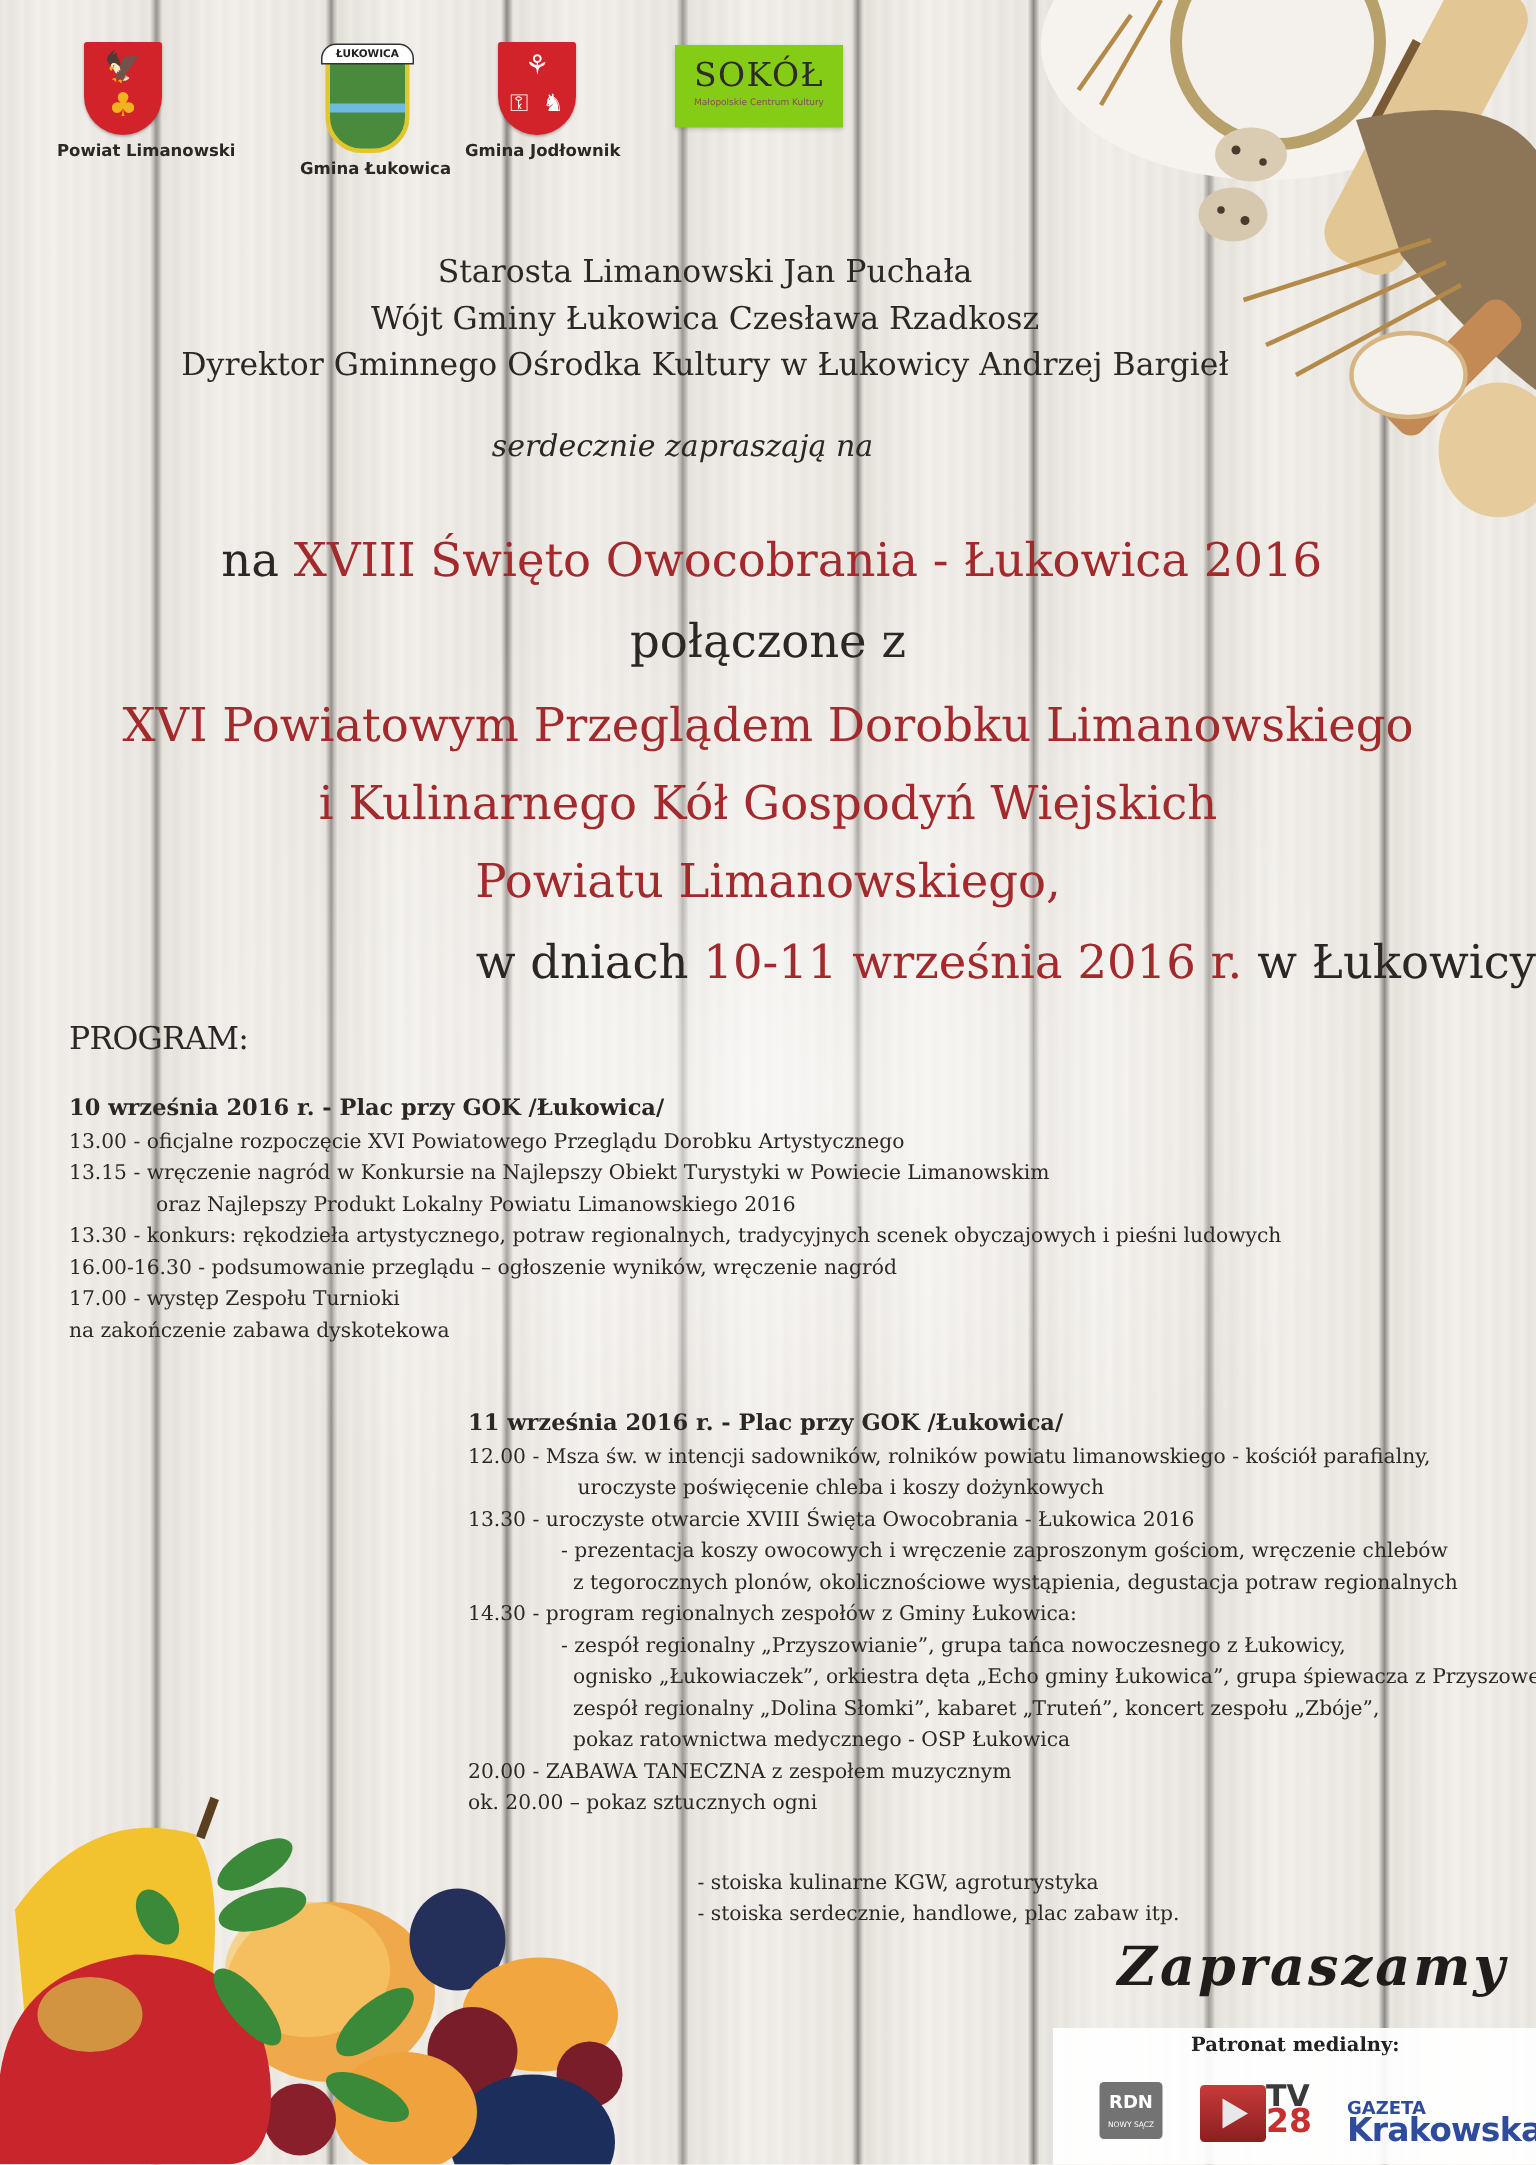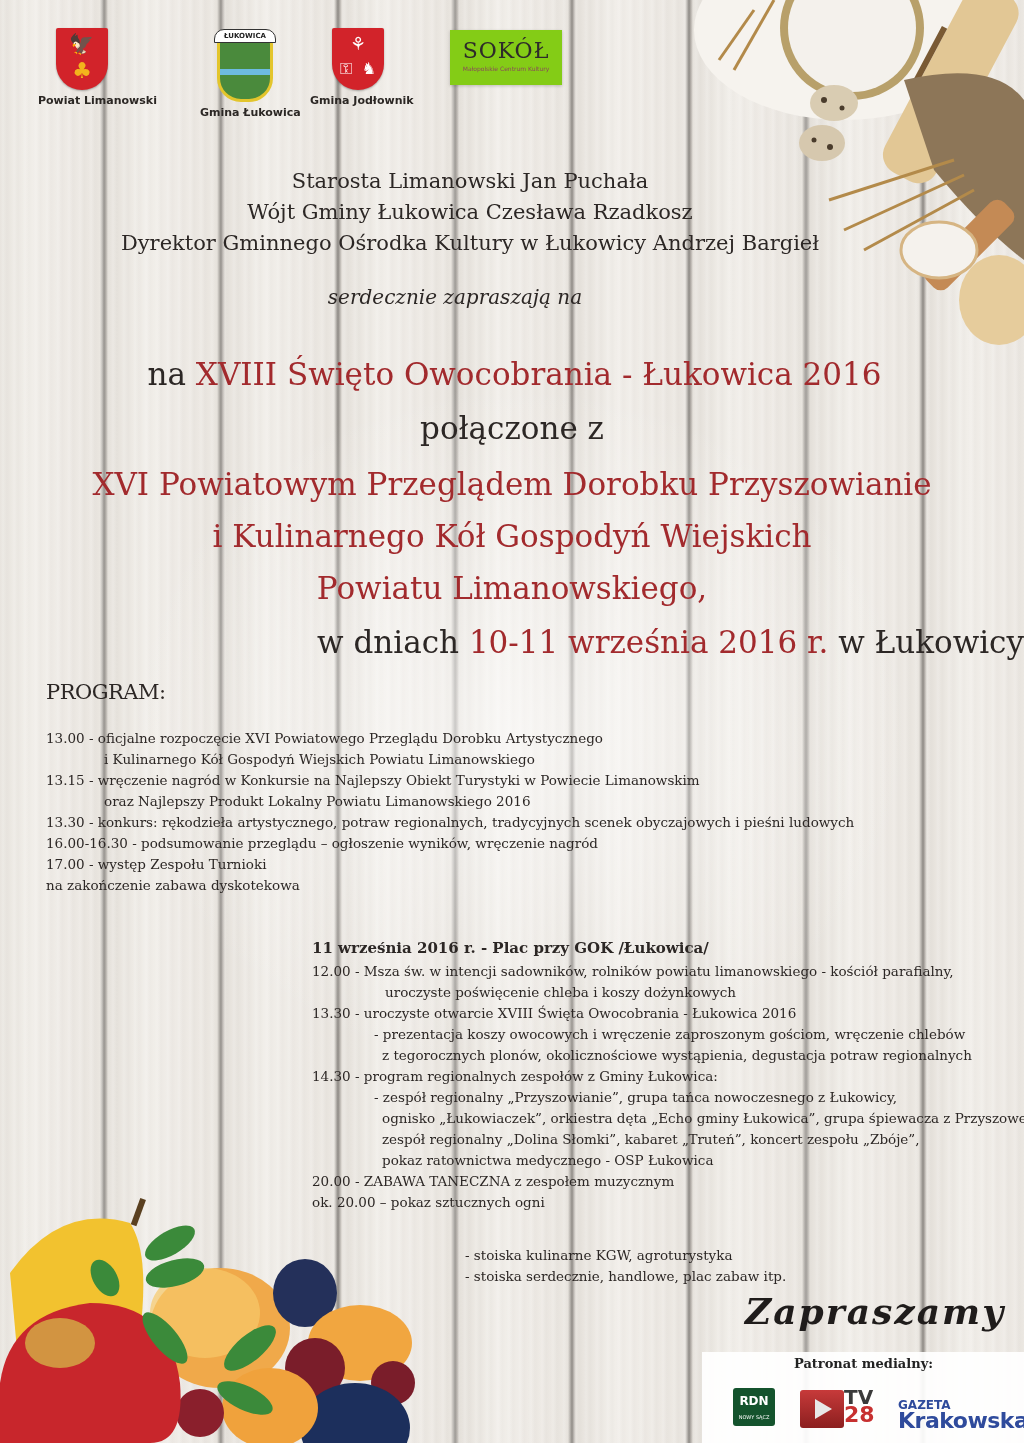--- a/index.html
+++ b/index.html
@@ -81,21 +81,21 @@
   .day2 { left: 312px; top: 938px; }
   .extras { position: absolute; left: 465px; top: 1245px; font-size: 13.5px; line-height: 21px; color: #2c2725; }
   .closing {
     position: absolute; left: 745px; top: 1290px; font-size: 36px; font-style: italic; font-weight: bold;
     font-family: "DejaVu Serif", serif; color: #1f1c1b; letter-spacing: 2px;
   }
 
   
   .patron-box { position: absolute; right: 0; top: 1352px; width: 322px; height: 91px; background: rgba(255,255,255,0.92); }
   .patron-label { position: absolute; left: 92px; top: 4px; font-family: "DejaVu Serif", serif; font-weight: bold; font-size: 13px; color: #222; }
-  .rdn { position: absolute; left: 31px; top: 36px; width: 42px; height: 38px; background: #14532d; border-radius: 3px; color:#fff; font-family:"DejaVu Sans",sans-serif; font-size: 12px; font-weight:bold; text-align:center; line-height: 26px; }
+  .rdn { position: absolute; left: 31px; top: 36px; width: 42px; height: 38px; background: #737373; border-radius: 3px; color:#fff; font-family:"DejaVu Sans",sans-serif; font-size: 12px; font-weight:bold; text-align:center; line-height: 26px; }
   .rdn small { display:block; font-size:5px; line-height:6px; font-weight:normal; }
   .tv { position: absolute; left: 98px; top: 38px; width: 44px; height: 38px; background: linear-gradient(#c73a3a, #8c1f1f); border-radius: 3px; }
   .tv::after { content:""; position:absolute; left:15px; top:9px; border-left:17px solid #e8e8e8; border-top:10px solid transparent; border-bottom:10px solid transparent; }
   .tvtext { position: absolute; left: 142px; top: 36px; font-family: "DejaVu Sans", sans-serif; font-weight: bold; line-height: 18px; }
   .tvtext .a { color: #3a3a3a; font-size: 20px; display:block; }
   .tvtext .b { color: #c73030; font-size: 22px; display:block; }
   .gazeta { position: absolute; left: 196px; top: 46px; font-family: "DejaVu Sans", sans-serif; font-weight: bold; color: #2f4b9c; line-height: 15px; }
   .gazeta .g1 { font-size: 12px; display:block; }
   .gazeta .g2 { font-size: 22px; display:block; letter-spacing: -0.5px; }
 </style>
@@ -189,33 +189,33 @@
   <div style="margin-left:60px">Wójt Gminy Łukowica Czesława Rzadkosz</div>
   <div style="margin-left:60px">Dyrektor Gminnego Ośrodka Kultury w Łukowicy Andrzej Bargieł</div>
 </div>
 <div class="invite" style="margin-left:15px">serdecznie zapraszają na</div>
 
 <div class="title-block">
   <div class="title-line l1">
     <span class="dark">na </span><span class="red">XVIII Święto Owocobrania - Łukowica 2016</span>
   </div>
   <div class="title-line l2">połączone z</div>
-  <div class="title-line l3">XVI Powiatowym Przeglądem Dorobku Przyszowianie</div>
+  <div class="title-line l3">XVI Powiatowym Przeglądem Dorobku Limanowskiego</div>
   <div class="title-line l4">i Kulinarnego Kół Gospodyń Wiejskich</div>
   <div class="title-line l5">Powiatu Limanowskiego,</div>
   <div class="title-line l6">
     <span class="dark">w dniach </span><span class="red">10-11 września 2016 r.</span><span class="dark"> w Łukowicy</span>
   </div>
 </div>
 
 <div class="program-head">PROGRAM:</div>
 
 <div class="day day1">
+  <div class="dhead">10 września 2016 r. - Plac przy GOK /Łukowica/</div>
   <div class="row">13.00 - oficjalne rozpoczęcie XVI Powiatowego Przeglądu Dorobku Artystycznego</div>
-  <div class="row ind">i Kulinarnego Kół Gospodyń Wiejskich Powiatu Limanowskiego</div>
   <div class="row">13.15 - wręczenie nagród w Konkursie na Najlepszy Obiekt Turystyki w Powiecie Limanowskim</div>
   <div class="row ind">oraz Najlepszy Produkt Lokalny Powiatu Limanowskiego 2016</div>
   <div class="row">13.30 - konkurs: rękodzieła artystycznego, potraw regionalnych, tradycyjnych scenek obyczajowych i pieśni ludowych</div>
   <div class="row">16.00-16.30 - podsumowanie przeglądu – ogłoszenie wyników, wręczenie nagród</div>
   <div class="row">17.00 - występ Zespołu Turnioki</div>
   <div class="row">na zakończenie zabawa dyskotekowa</div>
 </div>
 
 <div class="day day2">
   <div class="dhead">11 września 2016 r. - Plac przy GOK /Łukowica/</div>

